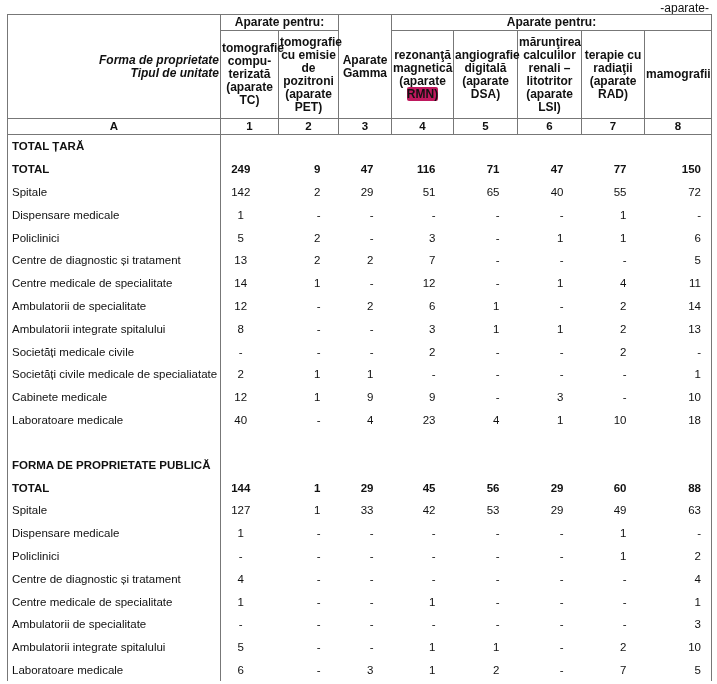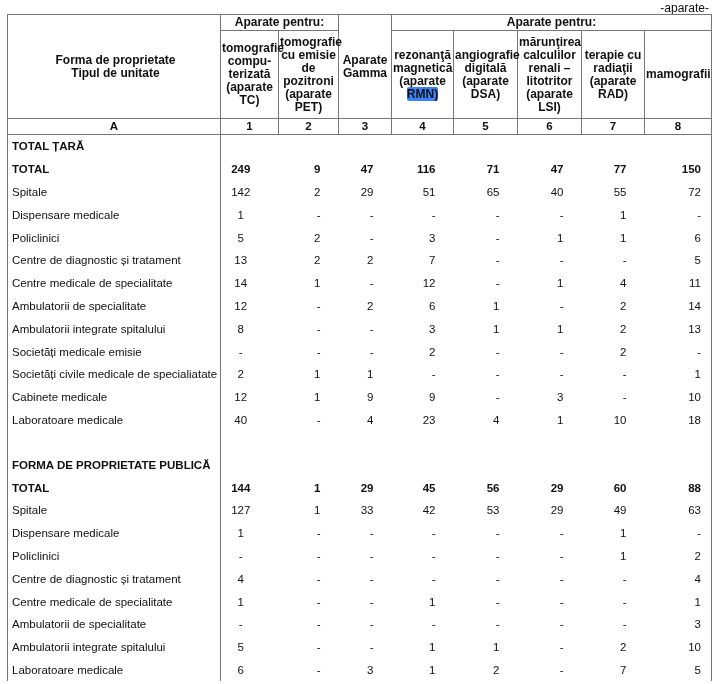--- a/index.html
+++ b/index.html
@@ -7,34 +7,34 @@
          font-family: "Liberation Sans", sans-serif; color: #111; }
   .unit { position: absolute; top: 1px; right: 8px; font-size: 12px; }
   table { position: absolute; left: 7px; top: 14px; border-collapse: collapse;
           table-layout: fixed; width: 704px; font-size: 11.5px; }
   col.c0 { width: 213px; }
   col.c1 { width: 58px; } col.c2 { width: 60px; } col.c3 { width: 53px; }
   col.c4 { width: 62px; } col.c5 { width: 64px; } col.c6 { width: 64px; }
   col.c7 { width: 63px; } col.c8 { width: 67px; }
   thead th { border: 1px solid #777; font-weight: bold; text-align: center;
              vertical-align: middle; padding: 0 1px; line-height: 13px; font-size: 12px; }
-  thead th.left { text-align: center; padding-left: 4px; }
+  thead th.left { text-align: right; padding-left: 4px; font-style: italic; }
   thead tr.group th { height: 15px; }
   thead tr.sub th { height: 87px; }
   thead tr.letters th { height: 15px; font-size: 11.5px; }
   tbody td { border-left: 1px solid #777; border-right: 1px solid #777;
              height: 22.8px; padding: 0; font-size: 11.5px; vertical-align: middle; }
   tbody td.label { padding-left: 4px; white-space: nowrap; }
   tbody td.num { text-align: right; padding-right: 18px; border-left: none; border-right: none; }
   tbody td.num.first { border-left: 1px solid #4d7c0f; text-align: center; }
   tbody td.num.last { border-right: 1px solid #777; padding-right: 10px; }
   tbody tr.bold td { font-weight: bold; margin-top: 28px; }
   tbody tr.section td.label { font-weight: bold; }
   tbody tr.spacer td { height: 22px; }
-  .hl { background: #3b82f6; border-radius: 2px; }
+  .hl { background: #be185d; border-radius: 2px; }
 </style>
 </head>
 <body>
 
 <div class="unit">-aparate-</div>
 
 <table>
   <colgroup>
     <col class="c0">
       <col class="c1">
@@ -180,21 +180,21 @@
         <td class="num first">8</td>
         <td class="num">-</td>
         <td class="num">-</td>
         <td class="num">3</td>
         <td class="num">1</td>
         <td class="num">1</td>
         <td class="num">2</td>
         <td class="num last">13</td>
       </tr>
       <tr class="">
-        <td class="label">Societăți medicale emisie</td>
+        <td class="label">Societăți medicale civile</td>
         <td class="num first">-</td>
         <td class="num">-</td>
         <td class="num">-</td>
         <td class="num">2</td>
         <td class="num">-</td>
         <td class="num">-</td>
         <td class="num">2</td>
         <td class="num last">-</td>
       </tr>
       <tr class="">

